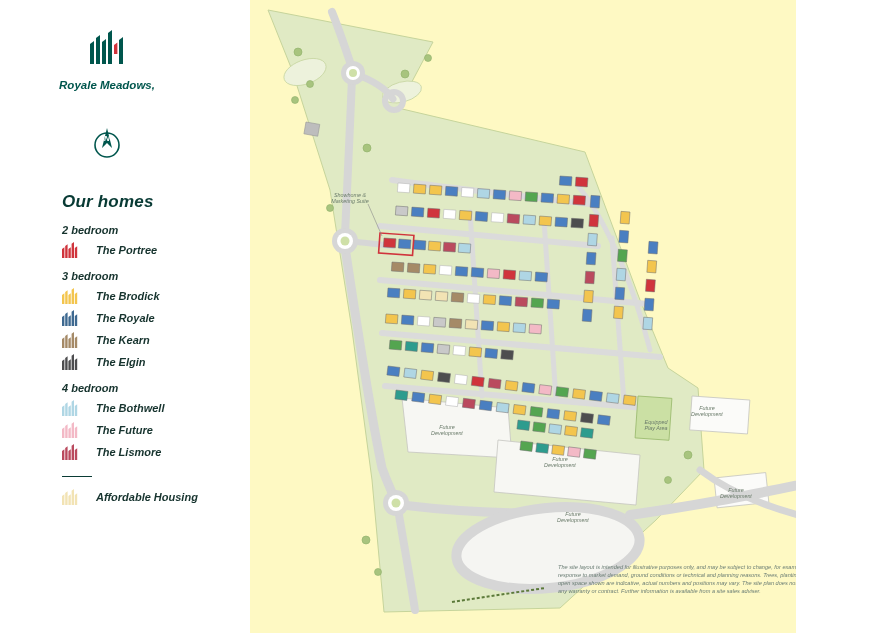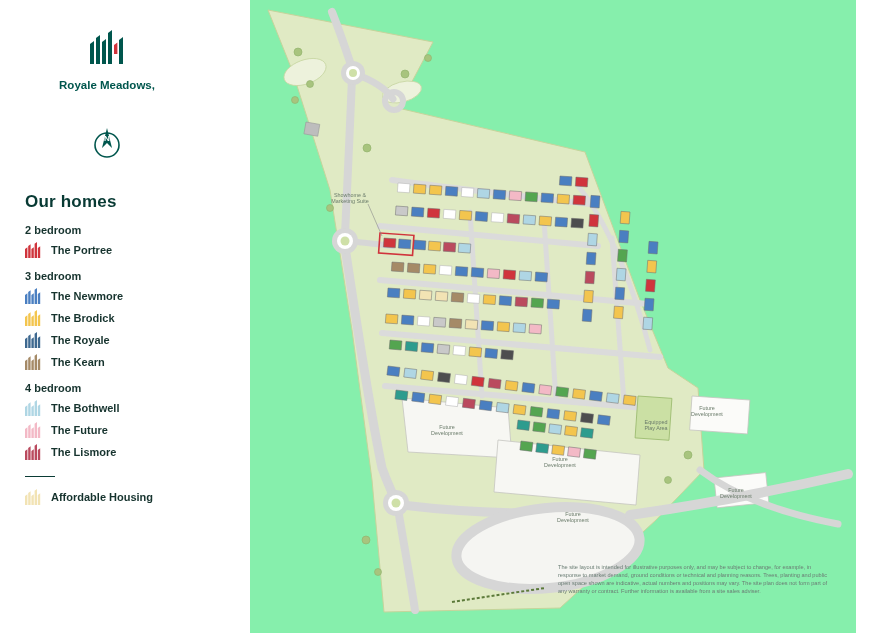--- a/index.html
+++ b/index.html
@@ -1,27 +1,27 @@
 <!DOCTYPE html>
 <html><head>
 <meta charset="utf-8">
 <style>
   html,body{margin:0;padding:0;background:#fff;}
-  .stage{position:relative;width:856px;height:633px;background:#86efac;overflow:hidden;
-         font-family:"Liberation Sans",sans-serif;}
+  .stage{position:relative;width:796px;height:633px;background:#fef9c3;overflow:hidden;
+         font-family:"Liberation Sans",sans-serif;font-style:italic;}
   .map-svg{position:absolute;left:0;top:0;}
   
   .sidebar{position:absolute;left:0;top:0;width:250px;height:633px;background:#ffffff;z-index:5;}
   .brand-block{width:170px;margin-left:22px;text-align:center;padding-top:30px;}
   .brand-title{margin-top:10px;font-size:11.5px;font-weight:bold;color:#00564d;line-height:1.35;}
   .compass{margin-top:30px;}
-  .legend-block{margin-left:25px;margin-top:26px;}
+  .legend-block{margin-left:62px;margin-top:26px;}
   .homes-heading{margin:0 0 4px 0;font-size:17px;font-weight:bold;color:#083a34;letter-spacing:.2px;}
   .bed-label{font-size:11px;font-weight:bold;color:#16332e;margin:12px 0 4px 0;}
-  .legend-item{display:flex;align-items:center;gap:4px;margin:6px 0;cursor:pointer;}
+  .legend-item{display:flex;align-items:center;gap:12px;margin:6px 0;cursor:pointer;}
   .legend-item .nm{font-size:11px;font-weight:bold;color:#16332e;}
   .legend-divider{width:30px;height:0;border-top:1.6px solid #0a3b35;margin:16px 0 12px 0;}
   
   .disclaimer{position:absolute;left:558px;top:563px;width:276px;font-size:5.6px;line-height:1.45;
               color:#6a7d74;z-index:4;}
 </style>
 </head>
 <body>
 
 <div class="stage">
@@ -303,41 +303,41 @@
           <div class="bed-label">2 bedroom</div>
           <div class="legend-item">
             <svg width="22" height="16" viewBox="0 0 22 16">
               <path fill="#d0343c" d="M0,7 l2.4,-1.8 V16 H0 Z M3.2,4 l2.4,-1.8 V16 H3.2 Z M6.4,7 l2.4,-1.8 V16 H6.4 Z M9.6,1.8 l2.4,-1.8 V16 H9.6 Z M12.8,6 l2.4,-1.8 V16 H12.8 Z"></path>
             </svg>
             <span class="nm">The Portree</span>
           </div>
           <div class="bed-label">3 bedroom</div>
           <div class="legend-item">
             <svg width="22" height="16" viewBox="0 0 22 16">
-              <path fill="#4a7fc1" d="M0,7 l2.4,-1.8 V16 H0 Z M3.2,4 l2.4,-1.8 V16 H3.2 Z M6.4,7 l2.4,-1.8 V16 H6.4 Z M9.6,1.8 l2.4,-1.8 V16 H9.6 Z M12.8,6 l2.4,-1.8 V16 H12.8 Z"></path>
-            </svg>
-            <span class="nm">The Newmore</span>
-          </div>
-          <div class="legend-item">
-            <svg width="22" height="16" viewBox="0 0 22 16">
               <path fill="#f3c54e" d="M0,7 l2.4,-1.8 V16 H0 Z M3.2,4 l2.4,-1.8 V16 H3.2 Z M6.4,7 l2.4,-1.8 V16 H6.4 Z M9.6,1.8 l2.4,-1.8 V16 H9.6 Z M12.8,6 l2.4,-1.8 V16 H12.8 Z"></path>
             </svg>
             <span class="nm">The Brodick</span>
           </div>
           <div class="legend-item">
             <svg width="22" height="16" viewBox="0 0 22 16">
               <path fill="#3e6990" d="M0,7 l2.4,-1.8 V16 H0 Z M3.2,4 l2.4,-1.8 V16 H3.2 Z M6.4,7 l2.4,-1.8 V16 H6.4 Z M9.6,1.8 l2.4,-1.8 V16 H9.6 Z M12.8,6 l2.4,-1.8 V16 H12.8 Z"></path>
             </svg>
             <span class="nm">The Royale</span>
           </div>
           <div class="legend-item">
             <svg width="22" height="16" viewBox="0 0 22 16">
               <path fill="#a58a67" d="M0,7 l2.4,-1.8 V16 H0 Z M3.2,4 l2.4,-1.8 V16 H3.2 Z M6.4,7 l2.4,-1.8 V16 H6.4 Z M9.6,1.8 l2.4,-1.8 V16 H9.6 Z M12.8,6 l2.4,-1.8 V16 H12.8 Z"></path>
             </svg>
             <span class="nm">The Kearn</span>
+          </div>
+          <div class="legend-item">
+            <svg width="22" height="16" viewBox="0 0 22 16">
+              <path fill="#4d4d4f" d="M0,7 l2.4,-1.8 V16 H0 Z M3.2,4 l2.4,-1.8 V16 H3.2 Z M6.4,7 l2.4,-1.8 V16 H6.4 Z M9.6,1.8 l2.4,-1.8 V16 H9.6 Z M12.8,6 l2.4,-1.8 V16 H12.8 Z"></path>
+            </svg>
+            <span class="nm">The Elgin</span>
           </div>
           <div class="bed-label">4 bedroom</div>
           <div class="legend-item">
             <svg width="22" height="16" viewBox="0 0 22 16">
               <path fill="#afd6e4" d="M0,7 l2.4,-1.8 V16 H0 Z M3.2,4 l2.4,-1.8 V16 H3.2 Z M6.4,7 l2.4,-1.8 V16 H6.4 Z M9.6,1.8 l2.4,-1.8 V16 H9.6 Z M12.8,6 l2.4,-1.8 V16 H12.8 Z"></path>
             </svg>
             <span class="nm">The Bothwell</span>
           </div>
           <div class="legend-item">
             <svg width="22" height="16" viewBox="0 0 22 16">

